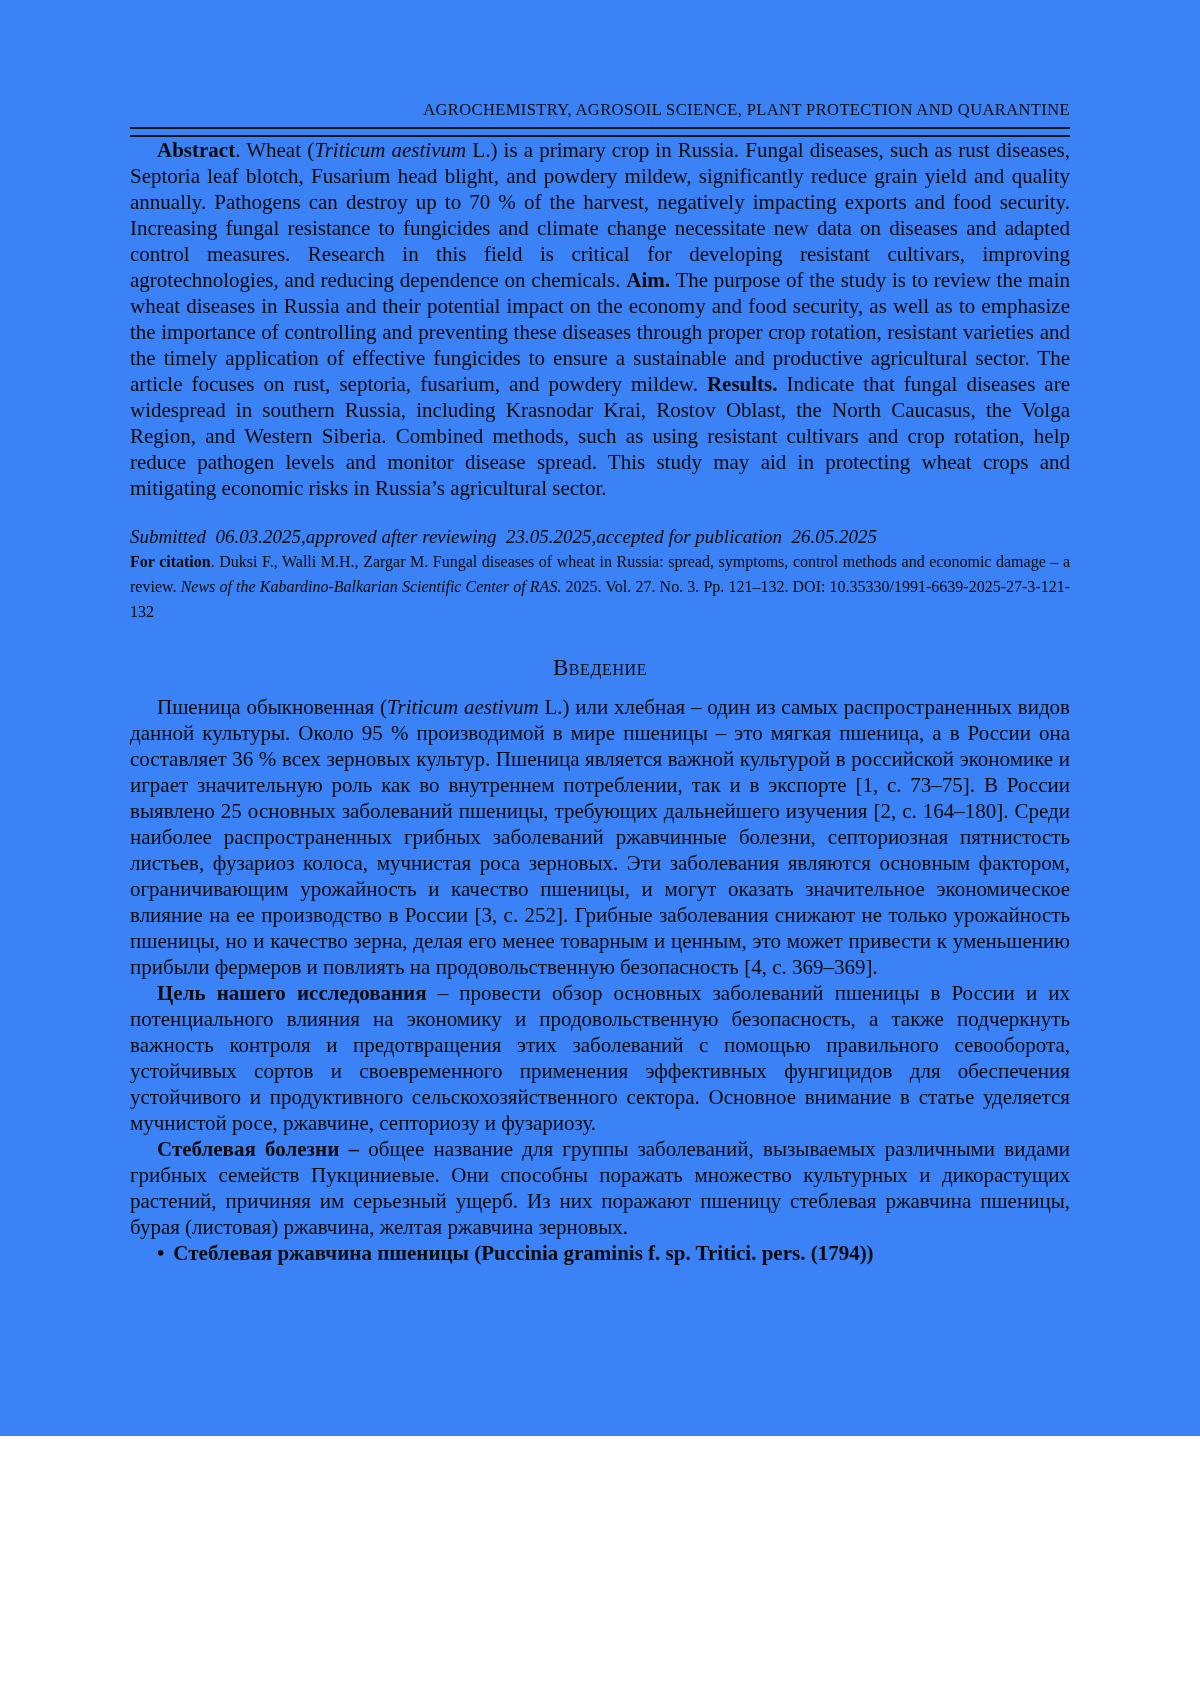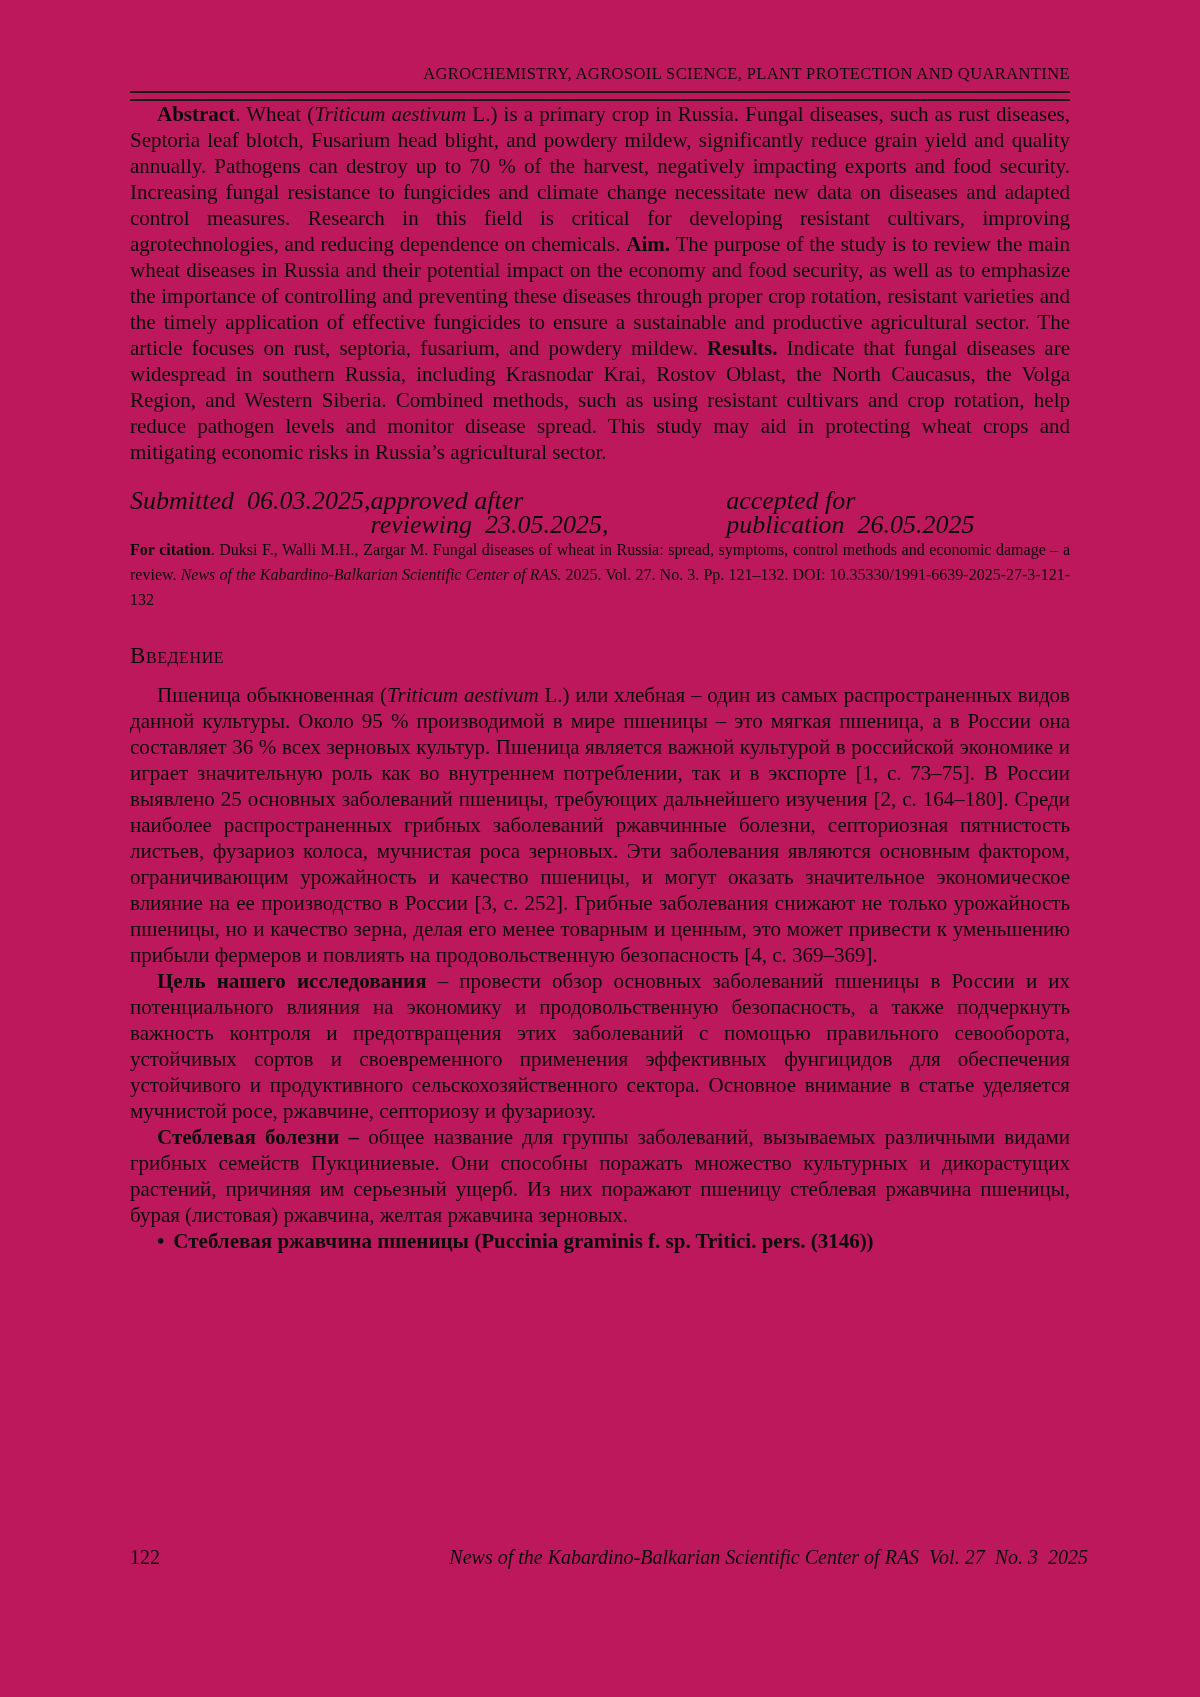--- a/index.html
+++ b/index.html
@@ -3,25 +3,25 @@
 <meta charset="utf-8">
 <style>
   html, body {
     margin: 0;
     padding: 0;
     background: #ffffff;
   }
   .page {
     position: relative;
     width: 1200px;
-    height: 1697px;
+    height: 1436px;
     margin: 0 auto;
-    background: #be185d;
+    background: #3b82f6;
     box-sizing: border-box;
-    padding: 64px 130px 0 130px;
+    padding: 100px 130px 0 130px;
     font-family: "Liberation Serif", "DejaVu Serif", serif;
     font-size: 21px;
     line-height: 26px;
     color: #0b0b0b;
     overflow: hidden;
   }
   .running-head { margin: 0 0 0 0; }
   .rubric {
     text-align: right;
     font-size: 16.5px;
@@ -41,35 +41,35 @@
   }
   .indent { text-indent: 27px; }
   .b  { font-weight: bold; }
   .i  { font-style: italic; }
   .bi { font-weight: bold; }
   .abstract-block { margin-top: 21px; }
   .keywords-block { margin-top: 27px; }
   .dates-row {
     margin-top: 24px;
     display: flex;
-    justify-content: flex-end;
+    justify-content: flex-start;
     font-style: italic;
-    font-size: 26px;
+    font-size: 19px;
     line-height: 24px;
   }
   .citation-block {
     margin-top: 23px;
     font-size: 16px;
     line-height: 25px;
   }
   h2.section-heading {
     margin: 0;
     margin-top: 31px;
     margin-bottom: 13px;
-    text-align: left;
+    text-align: center;
     font-weight: normal;
     font-variant: small-caps;
     font-size: 23px;
     line-height: 26px;
     letter-spacing: 0.6px;
   }
   .bullet-line { text-indent: 27px; }
   .bullet-line .marker { padding-right: 9px; }
   .page-footer {
     position: absolute;
@@ -107,20 +107,20 @@
 
   <h2 class="section-heading">Введение</h2>
 
   <p class="para indent"><span>Пшеница обыкновенная (</span><span class="i">Triticum aestivum</span><span> L.) или хлебная – один из самых распространенных видов данной культуры. Около 95 % производимой в мире пшеницы – это мягкая пшеница, а в России она составляет 36 % всех зерновых культур. Пшеница является важной культурой в российской экономике и играет значительную роль как во внутреннем потреблении, так и в экспорте [1, с. 73–75]. В России выявлено 25 основных заболеваний пшеницы, требующих дальнейшего изучения [2, с. 164–180]. Среди наиболее распространенных грибных заболеваний ржавчинные болезни, септориозная пятнистость листьев, фузариоз колоса, мучнистая роса зерновых. Эти заболевания являются основным фактором, ограничивающим урожайность и качество пшеницы, и могут оказать значительное экономическое влияние на ее производство в России [3, с. 252]. Грибные заболевания снижают не только урожайность пшеницы, но и качество зерна, делая его менее товарным и ценным, это может привести к уменьшению прибыли фермеров и повлиять на продовольственную безопасность [4, с. 369–369].</span></p>
 
   <p class="para indent"><span class="b">Цель нашего исследования</span><span> – провести обзор основных заболеваний пшеницы в России и их потенциального влияния на экономику и продовольственную безопасность, а также подчеркнуть важность контроля и предотвращения этих заболеваний с помощью правильного севооборота, устойчивых сортов и своевременного применения эффективных фунгицидов для обеспечения устойчивого и продуктивного сельскохозяйственного сектора. Основное внимание в статье уделяется мучнистой росе, ржавчине, септориозу и фузариозу.</span></p>
 
 
   <p class="para indent"><span class="b">Стеблевая болезни –</span><span> общее название для группы заболеваний, вызываемых различными видами грибных семейств Пукциниевые. Они способны поражать множество культурных и дикорастущих растений, причиняя им серьезный ущерб. Из них поражают пшеницу стеблевая ржавчина пшеницы, бурая (листовая) ржавчина, желтая ржавчина зерновых.</span></p>
 
-  <p class="para bullet-line"><span class="b marker">•</span><span class="b">Стеблевая ржавчина пшеницы (</span><span class="bi">Puccinia graminis f. sp.</span><span class="b"> Tritici. pers. (3146))</span></p>
+  <p class="para bullet-line"><span class="b marker">•</span><span class="b">Стеблевая ржавчина пшеницы (</span><span class="bi">Puccinia graminis f. sp.</span><span class="b"> Tritici. pers. (1794))</span></p>
 
   <footer class="page-footer">
     <span>122</span>
     <span class="journal">News of the Kabardino-Balkarian Scientific Center of RAS&nbsp;&nbsp;Vol. 27&nbsp;&nbsp;No. 3&nbsp;&nbsp;2025</span>
   </footer>
 
 </div>
 
 </body></html>

